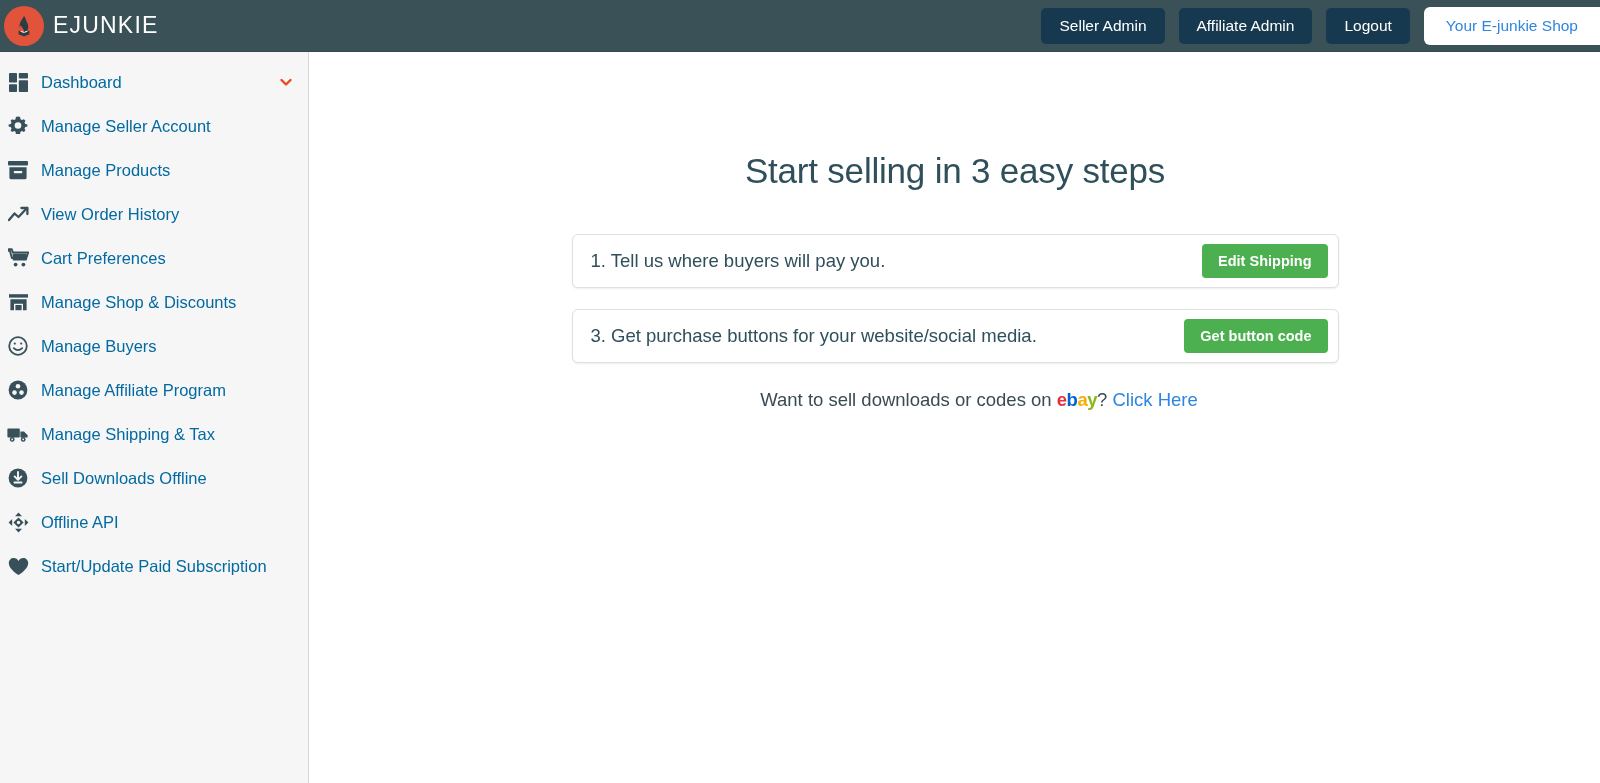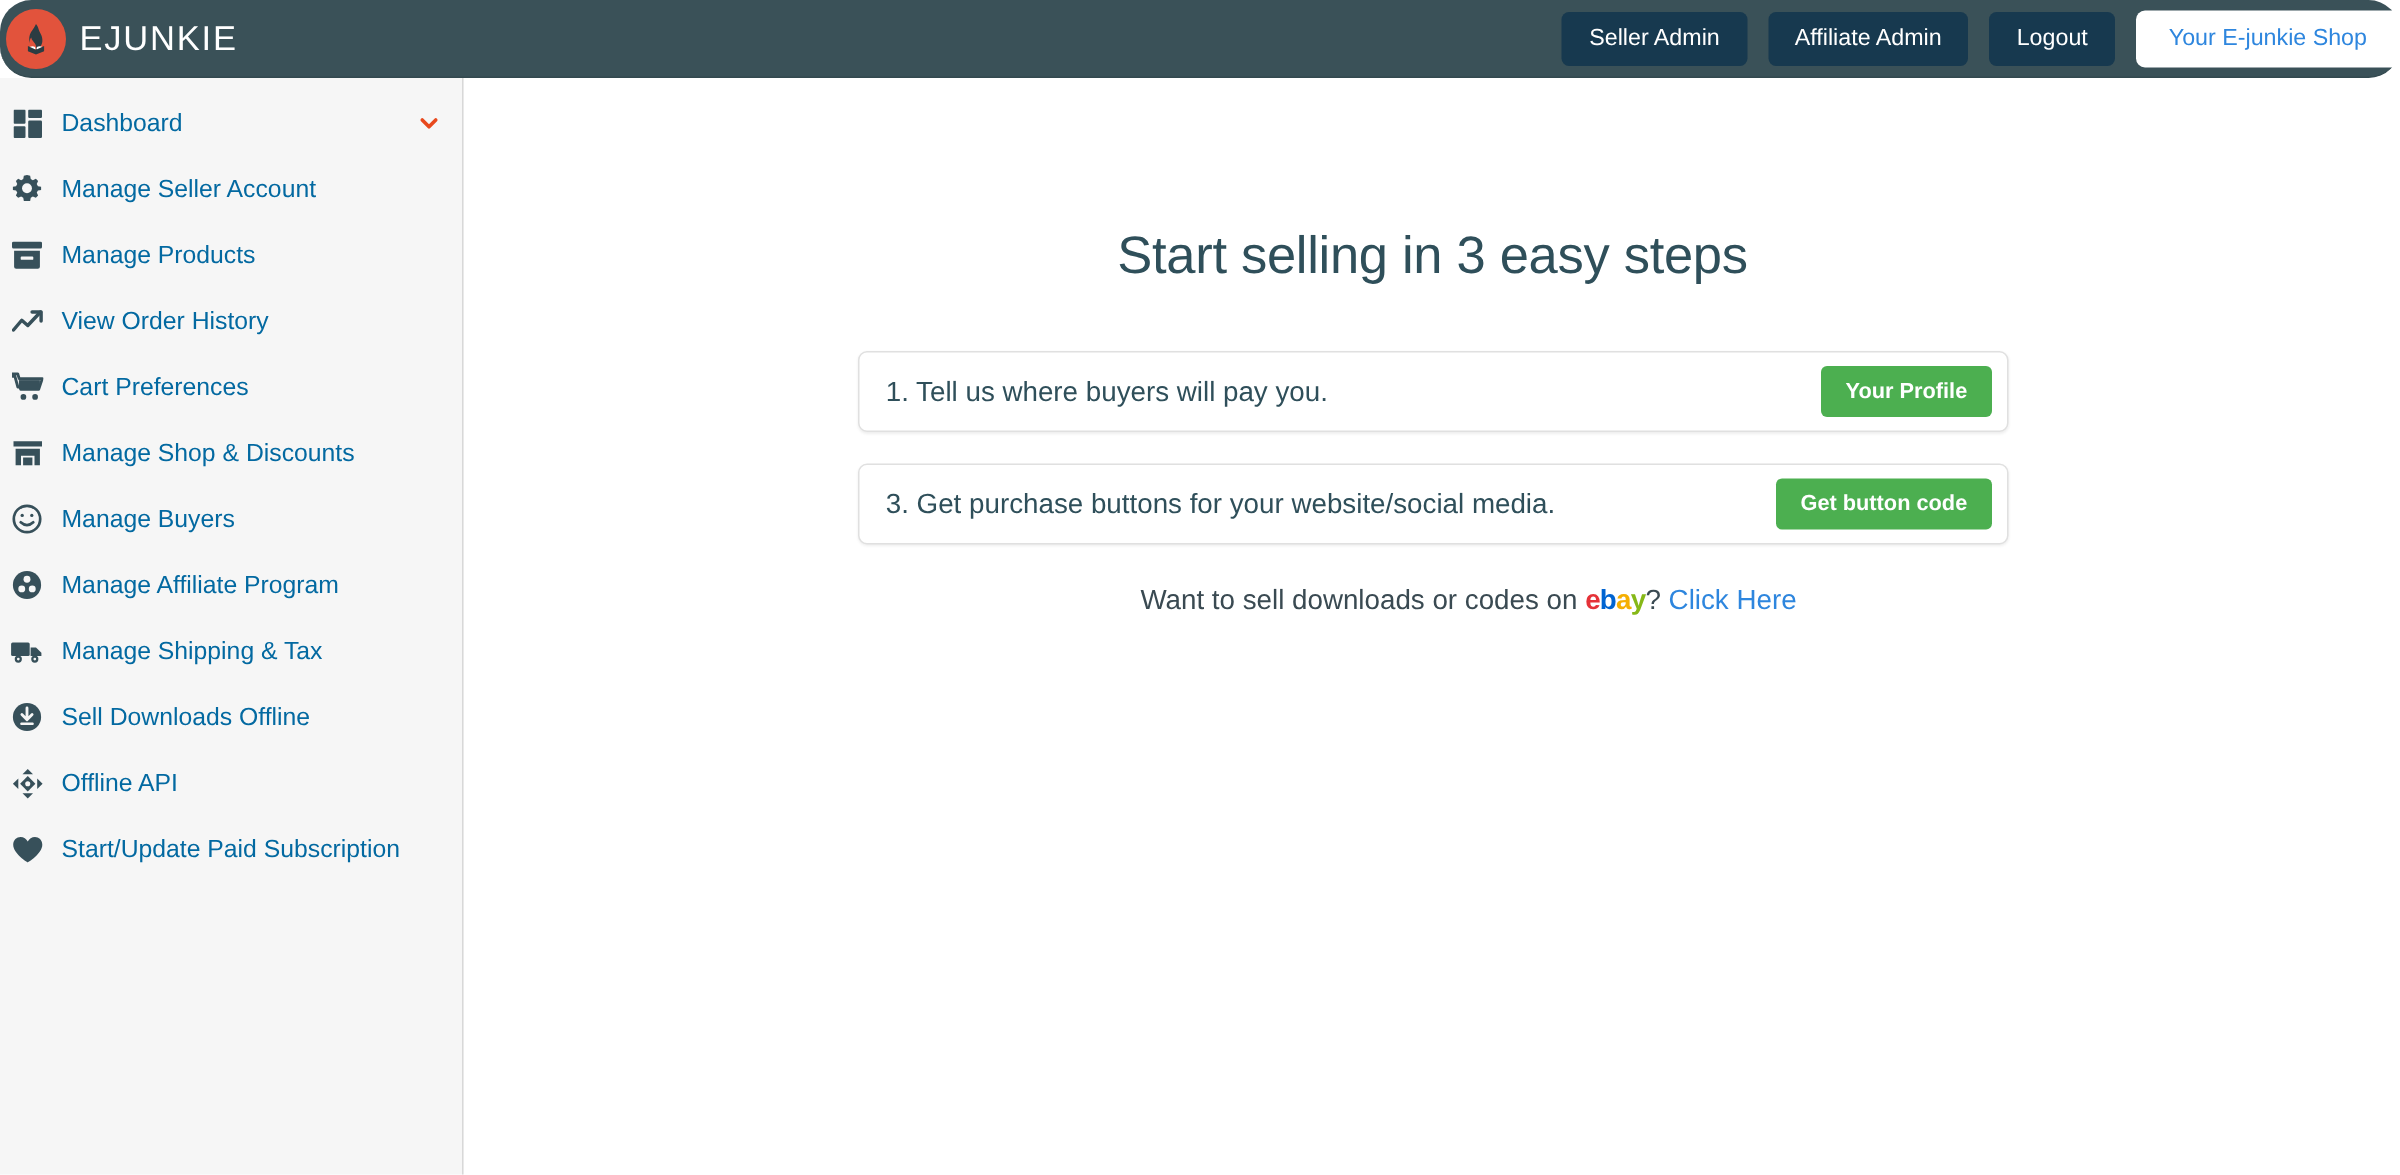--- a/index.html
+++ b/index.html
@@ -10,21 +10,20 @@
     overflow: hidden;
   }
 
   
   .topbar {
     position: absolute; top: 0; left: 0;
     width: 1600px; height: 52px;
     background: #3a5158;
     display: flex; align-items: center;
     border-bottom: 1px solid #33494f;
-    border-radius: 21px;
   }
   .brand { display: flex; align-items: center; margin-left: 4px; }
   .brand-logo {
     width: 40px; height: 40px; border-radius: 50%;
     background: #e2533c;
     display: flex; align-items: center; justify-content: center;
     flex: none;
   }
   .brand-name {
     color: #ffffff; font-size: 23px; letter-spacing: 1.2px;
@@ -275,21 +274,21 @@
 </div>
 
 <div class="main">
 
   <h1 class="page-title">Start selling in 3 easy steps</h1>
 
   <div class="steps">
 
     <div class="step-card">
       <span class="step-text">1. Tell us where buyers will pay you.</span>
-      <button class="step-btn">Your Profile</button>
+      <button class="step-btn">Edit Shipping</button>
     </div>
 
 
     <div class="step-card">
       <span class="step-text">3. Get purchase buttons for your website/social media.</span>
       <button class="step-btn">Get button code</button>
     </div>
 
   </div>
 

